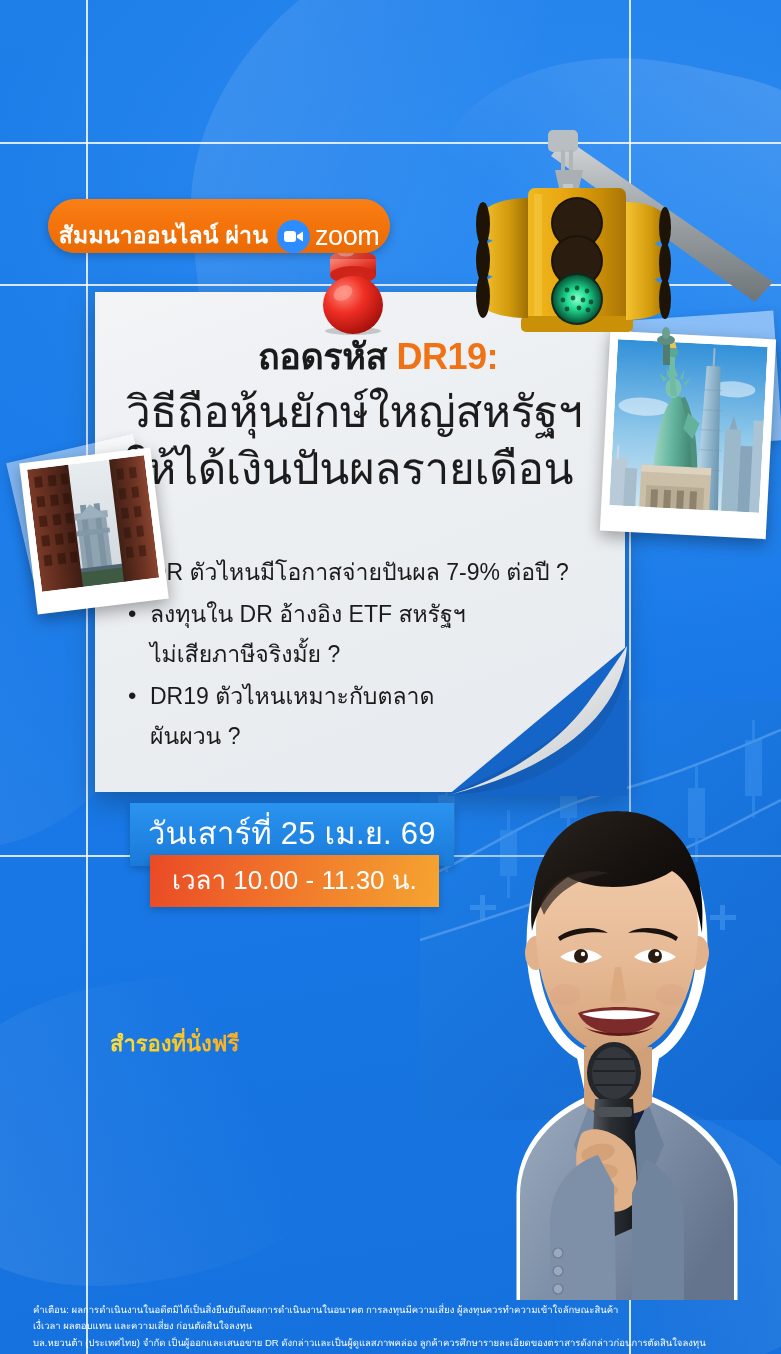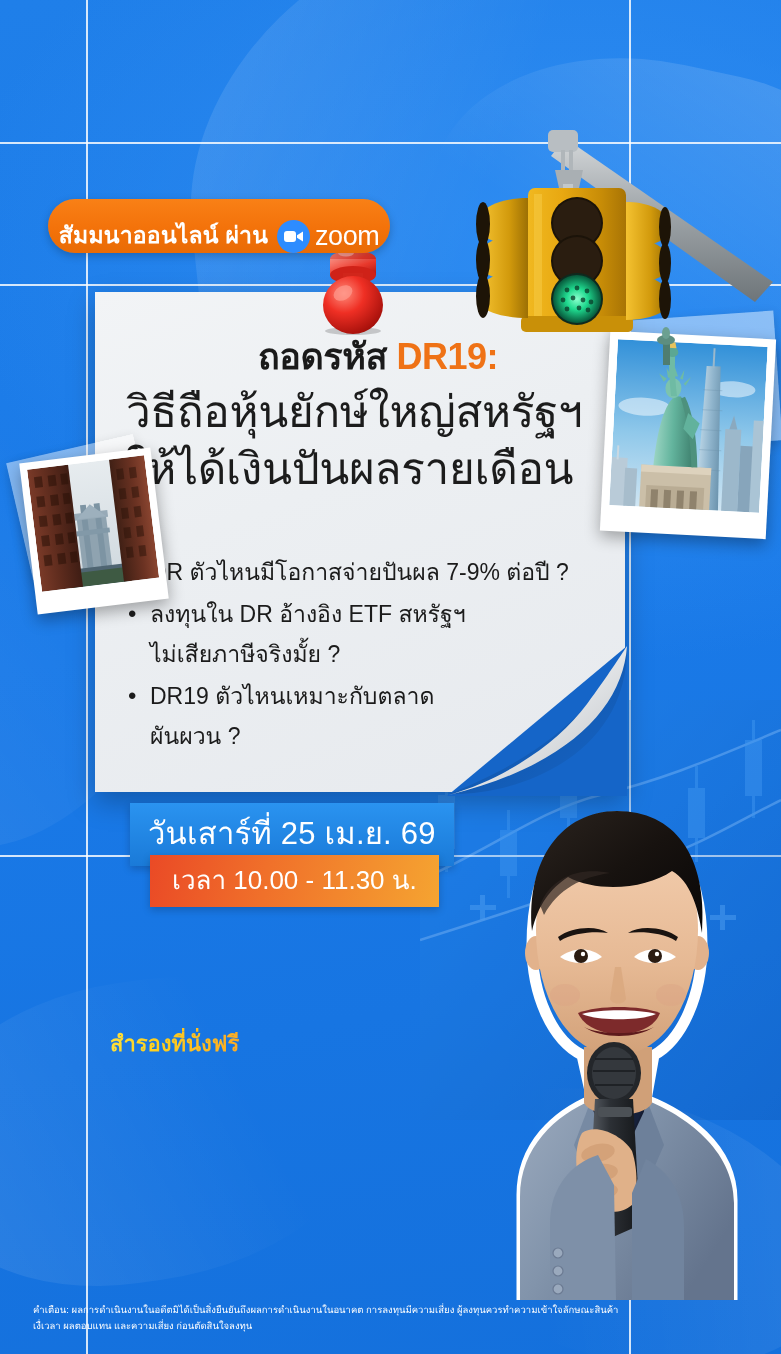--- a/index.html
+++ b/index.html
@@ -622,15 +622,16 @@
     <g fill="#9aa9bd" stroke="#6b7a92" stroke-width="1.2">
       <circle cx="126" cy="498" r="5"></circle>
         <circle cx="126" cy="516" r="5"></circle>
         <circle cx="126" cy="534" r="5"></circle>
     </g>
   </svg>
 
   <div class="footer">
     <p>คำเตือน: ผลการดำเนินงานในอดีตมิได้เป็นสิ่งยืนยันถึงผลการดำเนินงานในอนาคต การลงทุนมีความเสี่ยง ผู้ลงทุนควรทำความเข้าใจลักษณะสินค้า</p>
     <p>เงื่เวลา ผลตอบแทน และความเสี่ยง ก่อนตัดสินใจลงทุน</p>
+    <p>บล.หยวนต้า (ประเทศไทย) จำกัด เป็นผู้ออกและเสนอขาย DR ดังกล่าวและเป็นผู้ดูแลสภาพคล่อง ลูกค้าควรศึกษารายละเอียดของตราสารดังกล่าวก่อนการตัดสินใจลงทุน</p>
   </div>
 
 </div>
 
 </body></html>

